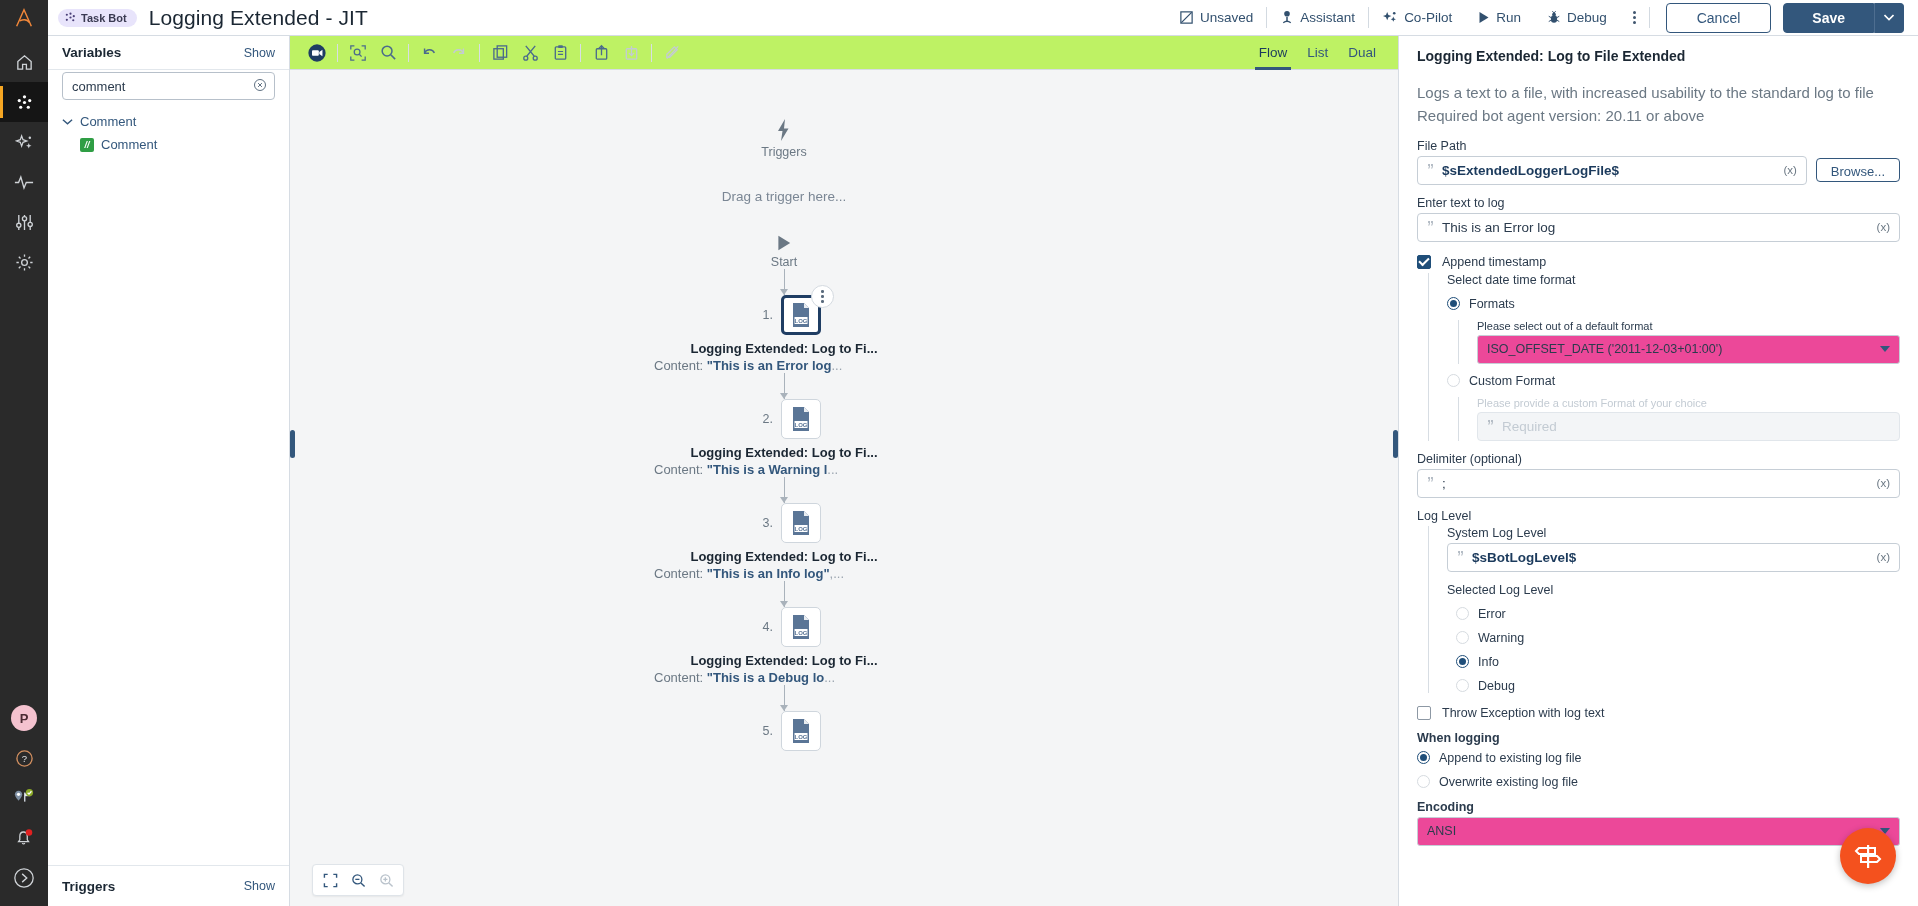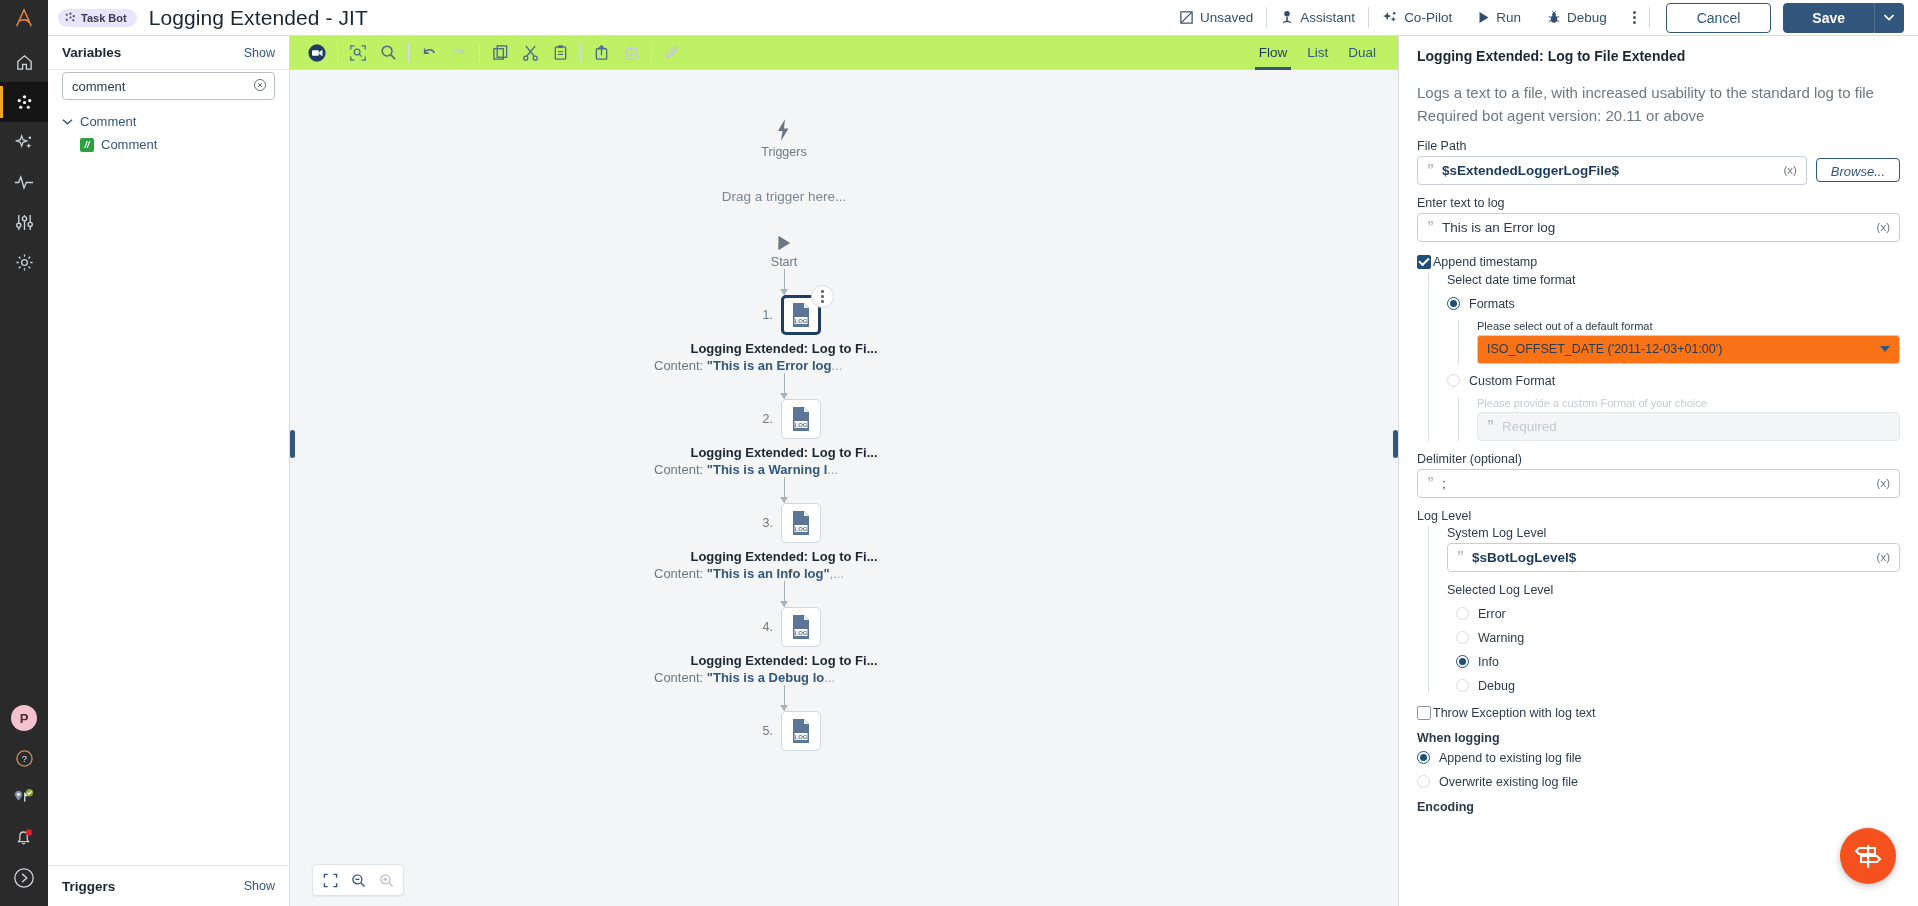--- a/index.html
+++ b/index.html
@@ -213,43 +213,43 @@
   .inpt .q { color: #b4bcc5; font-size: 14px; font-weight: 700; line-height: 1; margin-top:-3px;}
   .inpt .val { flex: 1; color: #1b3a5c; font-weight: 700; font-size: 13.5px; }
   .inpt .val.plain { font-weight: 400; color: #2b3b4d; }
   .inpt .xr { color: #6b7884; font-size: 11.5px; cursor: pointer; }
   .inpt.disabled { background: #f3f5f7; border-color: #e1e6eb; }
   .inpt.disabled .val { color: #c3cbd3; font-weight: 400;}
   .row { display: flex; gap: 9px; align-items: center; }
   .btn-browse {
     border: 1px solid #33577c; color: #33577c; background: #fff;
     border-radius: 4px; font-size: 13px; padding: 5px 14px; cursor: pointer;
-    font-family: inherit; white-space: nowrap; height:24px;font-style:italic;
-  }
-  .cbrow { display: flex; align-items: center; gap: 2px; margin-top: 13px; }
+    font-family: inherit; white-space: nowrap; height:24px;
+  }
+  .cbrow { display: flex; align-items: center; gap: 11px; margin-top: 13px; }
   .cb {
     width: 14px; height: 14px; border: 1px solid #8d98a4; border-radius: 2px;
     background: #fff; cursor: pointer; flex-shrink: 0;
   }
   .cb.on { background: #1f4e79; border-color: #1f4e79; display:flex; align-items:center; justify-content:center;}
   .cb.on::after { content:''; width:4px; height:8px; border:solid #fff; border-width:0 2px 2px 0; transform:rotate(45deg) translate(-1px,-1px); }
   .cb-lbl { font-size: 12.5px; color: #2b3b4d; }
   .indent { margin-left: 11px; border-left: 1px solid #d7dde3; padding-left: 18px; }
   .indent2 { margin-left: 11px; border-left: 1px solid #d7dde3; padding-left: 18px; }
   .rdrow { display: flex; align-items: center; gap: 9px; margin-top: 10px; }
   .rd {
     width: 13px; height: 13px; border-radius: 50%; border: 1px solid #9aa4af;
     background: #fff; cursor: pointer; flex-shrink: 0;
   }
   .rd.on { border: 1px solid #1f4e79; display:flex;align-items:center;justify-content:center; }
   .rd.on::after { content:''; width: 7px; height: 7px; border-radius: 50%; background: #1f4e79; }
   .rd.dis { border-color: #d6dbe0; }
   .rd-lbl { font-size: 12.5px; color: #2b3b4d; }
   .sel {
-    height: 29px; border: 1px solid #c6ced6; border-radius: 3px; background: #f97316;
+    height: 29px; border: 1px solid #c6ced6; border-radius: 3px; background: #ec4899;
     display: flex; align-items: center; padding: 0 9px; font-size: 12.5px;
     color: #2b3b4d; justify-content: space-between; cursor: pointer;
   }
   .caret-dn { width: 0; height: 0; border-left: 5px solid transparent; border-right: 5px solid transparent; border-top: 6px solid #33577c; }
   .hint { font-size: 11px; color: #2b3b4d; margin: 9px 0 3px 0; }
   .hint.dis { color: #c3cbd3; }
   .fab {
     position: fixed; right: 22px; bottom: 22px; width: 56px; height: 56px;
     border-radius: 50%; background: #f4511e; display: flex;
     align-items: center; justify-content: center; cursor: pointer;
@@ -786,20 +786,24 @@
       <div class="rdrow" style="margin-top:6px;">
         <span class="rd on"></span>
         <span class="rd-lbl">Append to existing log file</span>
       </div>
       <div class="rdrow">
         <span class="rd dis"></span>
         <span class="rd-lbl">Overwrite existing log file</span>
       </div>
 
       <div class="fld-label bold">Encoding</div>
+      <div class="sel">
+        <span>ANSI</span>
+        <span class="caret-dn"></span>
+      </div>
     </div>
   </div>
 
   <div class="fab">
     <svg width="30" height="30" viewBox="0 0 30 30">
       <rect x="14" y="4" width="2.2" height="23" fill="#fff"></rect>
       <path d="M6 7 H22 V13 H6 L3 10 Z" fill="none" stroke="#fff" stroke-width="2"></path>
       <path d="M24 15 H8 V21 H24 L27 18 Z" fill="none" stroke="#fff" stroke-width="2"></path>
     </svg>
   </div>

